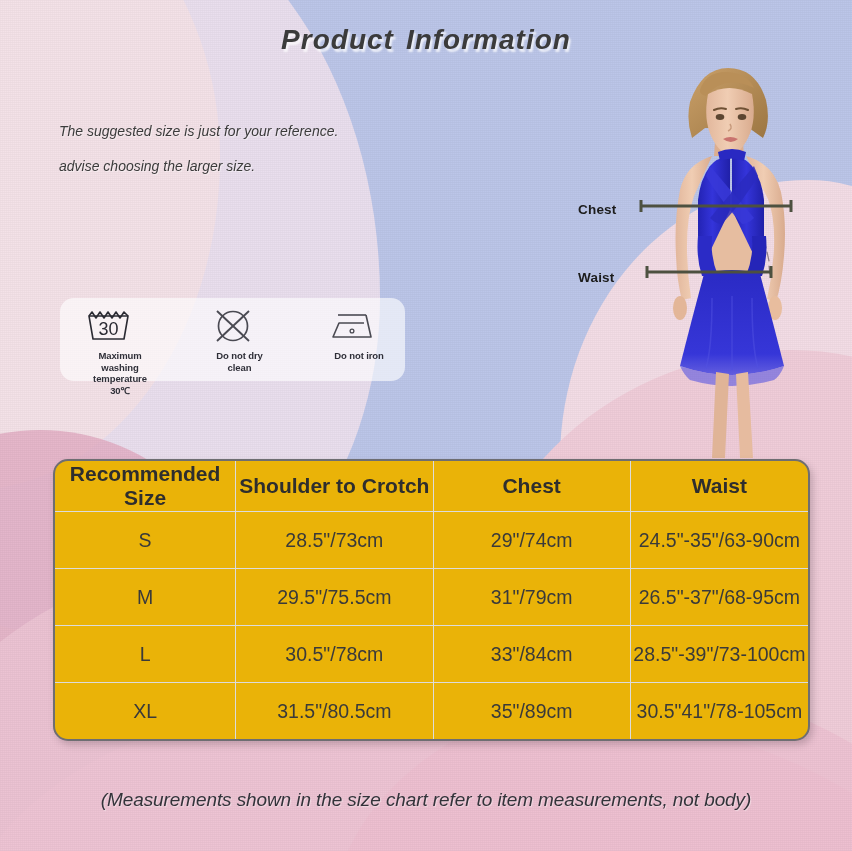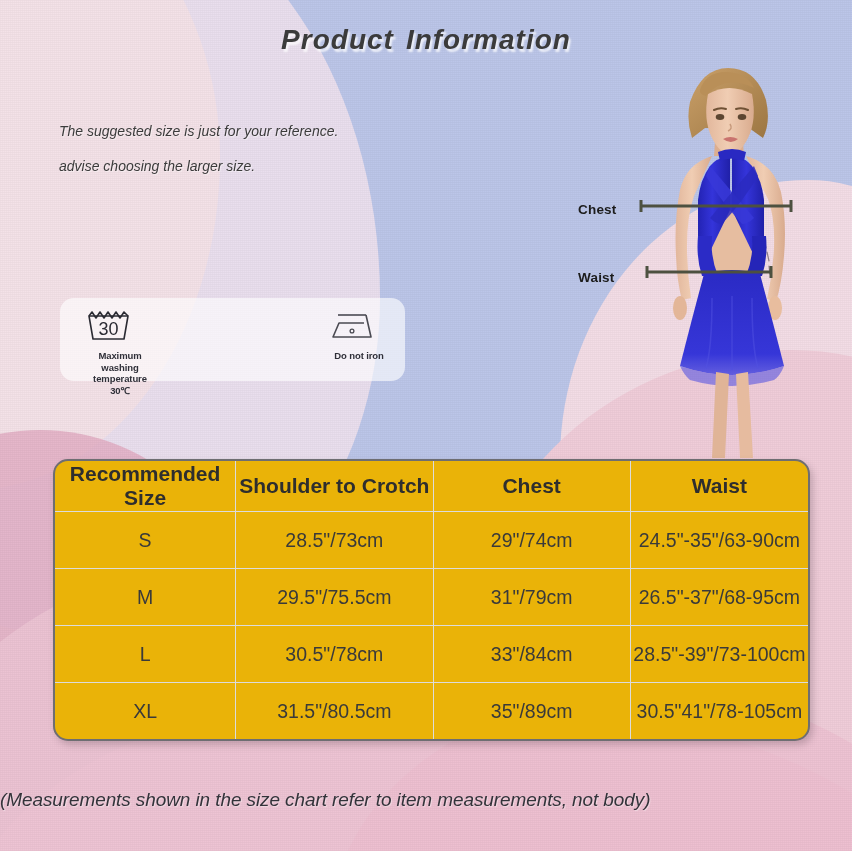--- a/index.html
+++ b/index.html
@@ -112,21 +112,21 @@
     padding:0;
   }
   th:last-child,td:last-child{border-right:none;}
   tr:last-child td{border-bottom:none;}
   th{font-size:21px;font-weight:bold;color:#2e2e2e;height:50px;}
   td{font-size:19.5px;height:45.5px;}
   col.c1{width:24%;}col.c2{width:26.2%;}col.c3{width:26.2%;}col.c4{width:23.6%;}
 
   
   .footer{
-    position:absolute;left:0;right:0;top:789px;text-align:left;
+    position:absolute;left:0;right:0;top:789px;text-align:center;
     font-size:19px;font-style:italic;color:#33333a;letter-spacing:-.1px;
     text-shadow:1px 1px 1px rgba(255,255,255,.45);
   }
 </style>
 </head>
 <body>
 
 <div id="page">
 
   <div class="bg">
@@ -159,20 +159,30 @@
         <svg width="58" height="38" viewBox="0 0 58 38">
           <path d="M5 9 L8 5 L12 11 L16 5 L20 11 L24 5 L28 11 L32 5 L36 11 L40 5 L44 9" fill="none" stroke="#2b2b33" stroke-width="1.6" stroke-linejoin="round"></path>
           <path d="M5 9 L9 32 L40 32 L44 9 Z" fill="none" stroke="#2b2b33" stroke-width="1.6" stroke-linejoin="round"></path>
           <text x="24.5" y="28" font-family="'Liberation Sans',sans-serif" font-size="18" fill="#2b2b33" text-anchor="middle">30</text>
         </svg>
       </div>
       <div class="care-lbl">Maximum washing temperature 30℃</div>
     </div>
 
 
+    <div class="care-item">
+      <div class="care-sym">
+        <svg width="42" height="38" viewBox="0 0 42 38">
+          <circle cx="21" cy="19" r="14.5" fill="none" stroke="#4a4a52" stroke-width="1.7"></circle>
+          <line x1="5" y1="4" x2="37" y2="34" stroke="#4a4a52" stroke-width="1.9"></line>
+          <line x1="37" y1="4" x2="5" y2="34" stroke="#4a4a52" stroke-width="1.9"></line>
+        </svg>
+      </div>
+      <div class="care-lbl">Do not dry clean</div>
+    </div>
 
     <div class="care-item">
       <div class="care-sym">
         <svg width="52" height="38" viewBox="0 0 52 38">
           <line x1="12" y1="8" x2="40" y2="8" stroke="#4a4a52" stroke-width="1.6"></line>
           <path d="M40 8 L45 30 L7 30 L13 16 L38 16" fill="none" stroke="#4a4a52" stroke-width="1.6" stroke-linejoin="round"></path>
           <circle cx="26" cy="24" r="1.9" fill="none" stroke="#4a4a52" stroke-width="1.3"></circle>
         </svg>
       </div>
       <div class="care-lbl">Do not iron</div>

